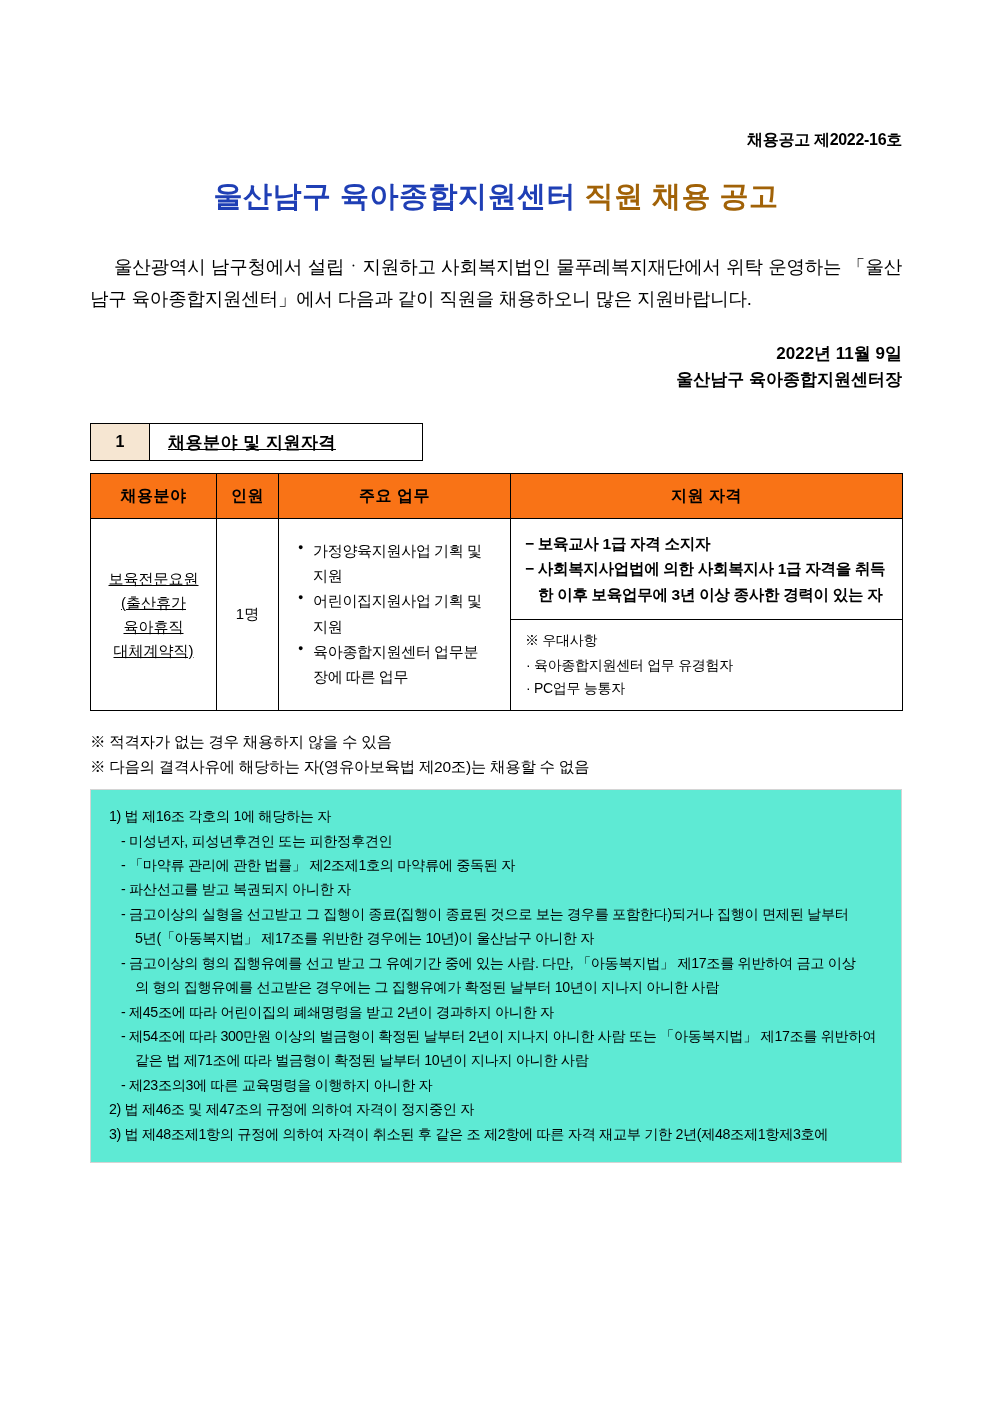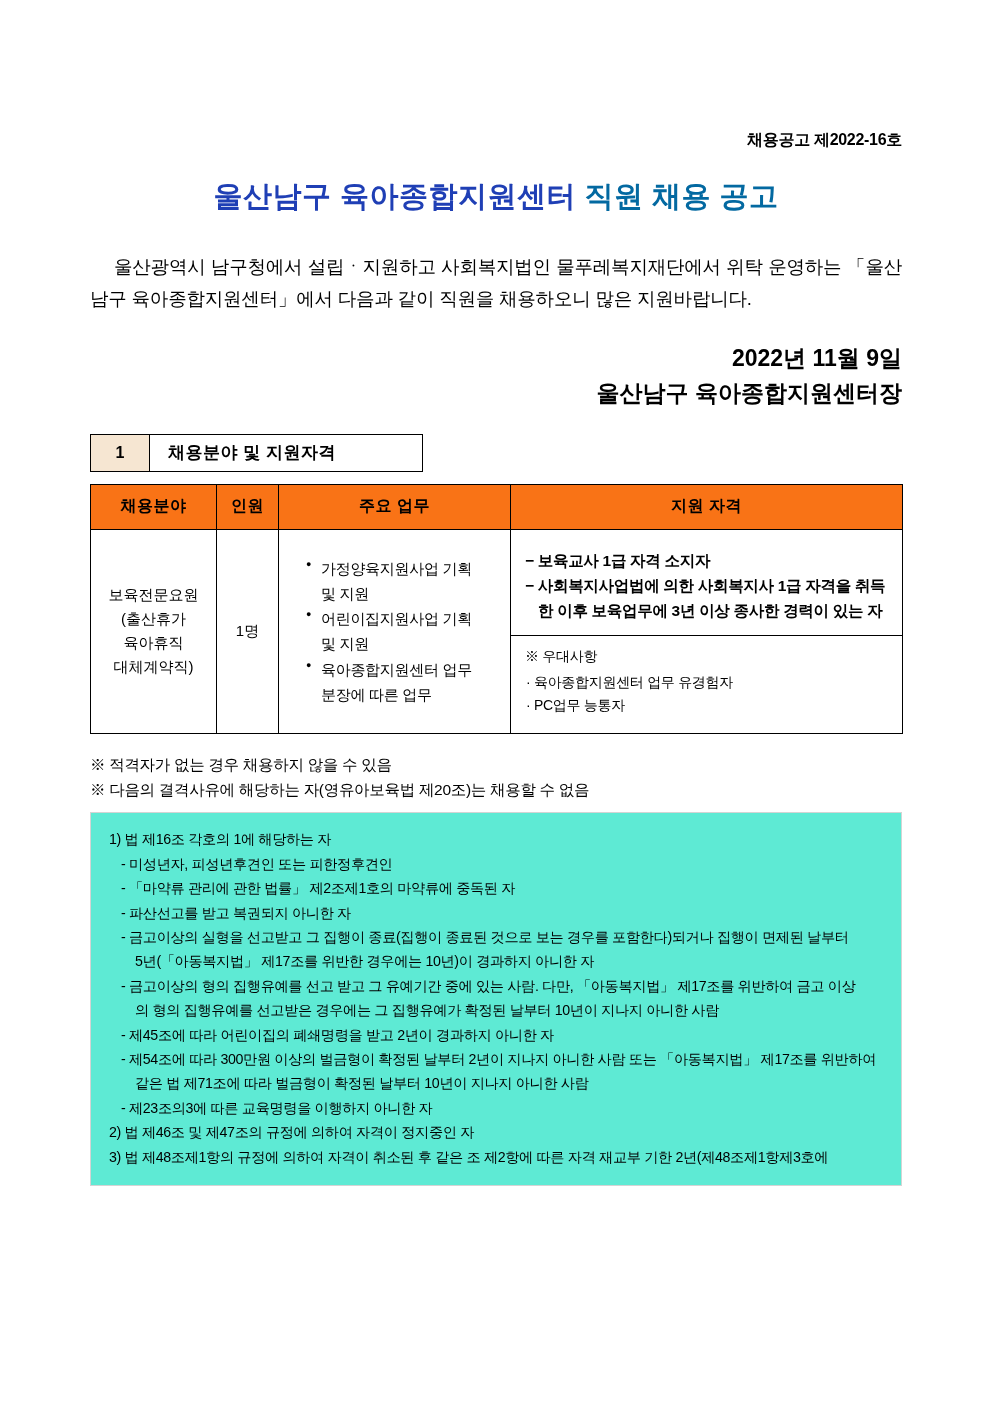--- a/index.html
+++ b/index.html
@@ -42,39 +42,39 @@
     font-size: 29px;
     font-weight: bold;
     letter-spacing: 0.5px;
     margin: 0 0 34px 0;
     white-space: nowrap;
   }
   .title .blue {
     color: #1f3fb5;
   }
   .title .black {
-    color: #0369a1;
+    color: #a16207;
   }
 
   .intro {
     font-size: 18.5px;
     line-height: 1.72;
     text-align: justify;
     text-justify: inter-ideograph;
     letter-spacing: -0.2px;
     text-indent: 24px;
     margin-bottom: 26px;
   }
 
   .date-block {
     text-align: right;
-    font-size: 23px;
+    font-size: 17px;
     font-weight: bold;
     line-height: 1.55;
-    margin-bottom: 22px;
+    margin-bottom: 30px;
   }
 
   .section-head {
     display: flex;
     align-items: stretch;
     margin-bottom: 12px;
   }
   .section-num {
     width: 58px;
     height: 36px;
@@ -90,20 +90,21 @@
     height: 36px;
     border: 1px solid #000;
     border-left: none;
     padding: 0 22px 0 18px;
     display: flex;
     align-items: center;
     font-size: 17px;
     font-weight: bold;
     letter-spacing: 0.5px;
     min-width: 232px;
+    text-decoration: underline;
   }
 
   table.main-table {
     width: 100%;
     border-collapse: collapse;
     table-layout: fixed;
     margin-top: 4px;
   }
   table.main-table th,
   table.main-table td {
@@ -117,33 +118,35 @@
     font-weight: bold;
     font-size: 16px;
     text-align: center;
     letter-spacing: 0.5px;
   }
   td.col-field {
     text-align: center;
     line-height: 1.6;
     font-size: 15px;
     padding: 10px 4px;
+    text-decoration: underline;
   }
   td.col-count {
     text-align: center;
     font-size: 15px;
   }
   td.col-duty {
     padding: 10px 10px 10px 6px;
     vertical-align: middle;
   }
   ul.duty-list {
-    margin: 16px;
+    margin: 8px;
     padding-left: 18px;
     list-style: none;
+    font-family: Liberation Serif, serif;
   }
   ul.duty-list li {
     position: relative;
     font-size: 15px;
     line-height: 1.68;
     letter-spacing: -0.3px;
     padding-left: 2px;
   }
   ul.duty-list li:before {
     content: "\25CF";
@@ -300,21 +303,21 @@
       <div>※ 적격자가 없는 경우 채용하지 않을 수 있음</div>
       <div>※ 다음의 결격사유에 해당하는 자(영유아보육법 제20조)는 채용할 수 없음</div>
     </div>
 
     <div class="gray-box">
       <div class="item lvl1">1) 법 제16조 각호의 1에 해당하는 자</div>
       <div class="item lvl2">- 미성년자, 피성년후견인 또는 피한정후견인</div>
       <div class="item lvl2">- 「마약류 관리에 관한 법률」 제2조제1호의 마약류에 중독된 자</div>
       <div class="item lvl2">- 파산선고를 받고 복권되지 아니한 자</div>
       <div class="item lvl2">- 금고이상의 실형을 선고받고 그 집행이 종료(집행이 종료된 것으로 보는 경우를 포함한다)되거나 집행이 면제된 날부터</div>
-      <div class="item cont">5년(「아동복지법」 제17조를 위반한 경우에는 10년)이 경과하지 아니한 자</div>
+      <div class="item cont">5년(「아동복지법」 제17조를 위반한 경우에는 10년)이 울산남구 아니한 자</div>
       <div class="item lvl2">- 금고이상의 형의 집행유예를 선고 받고 그 유예기간 중에 있는 사람. 다만, 「아동복지법」 제17조를 위반하여 금고 이상</div>
       <div class="item cont">의 형의 집행유예를 선고받은 경우에는 그 집행유예가 확정된 날부터 10년이 지나지 아니한 사람</div>
       <div class="item lvl2">- 제45조에 따라 어린이집의 폐쇄명령을 받고 2년이 경과하지 아니한 자</div>
       <div class="item lvl2">- 제54조에 따라 300만원 이상의 벌금형이 확정된 날부터 2년이 지나지 아니한 사람 또는 「아동복지법」 제17조를 위반하여</div>
       <div class="item cont">같은 법 제71조에 따라 벌금형이 확정된 날부터 10년이 지나지 아니한 사람</div>
       <div class="item lvl2">- 제23조의3에 따른 교육명령을 이행하지 아니한 자</div>
       <div class="item lvl1">2) 법 제46조 및 제47조의 규정에 의하여 자격이 정지중인 자</div>
       <div class="item lvl1">3) 법 제48조제1항의 규정에 의하여 자격이 취소된 후 같은 조 제2항에 따른 자격 재교부 기한 2년(제48조제1항제3호에</div>
     </div>
 

